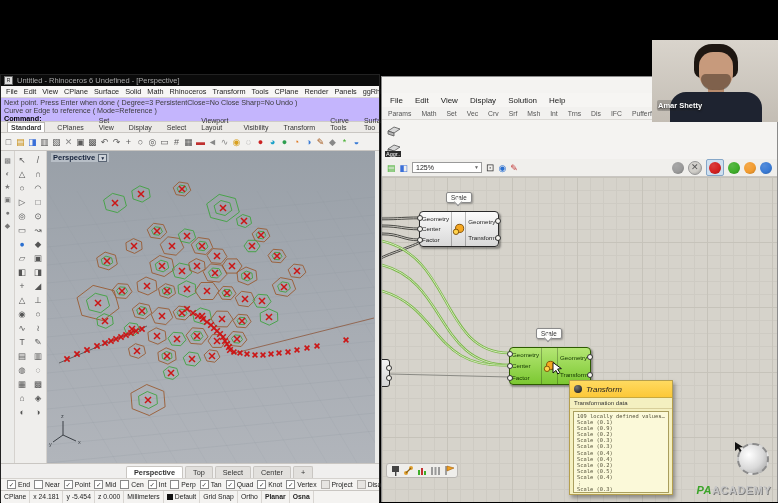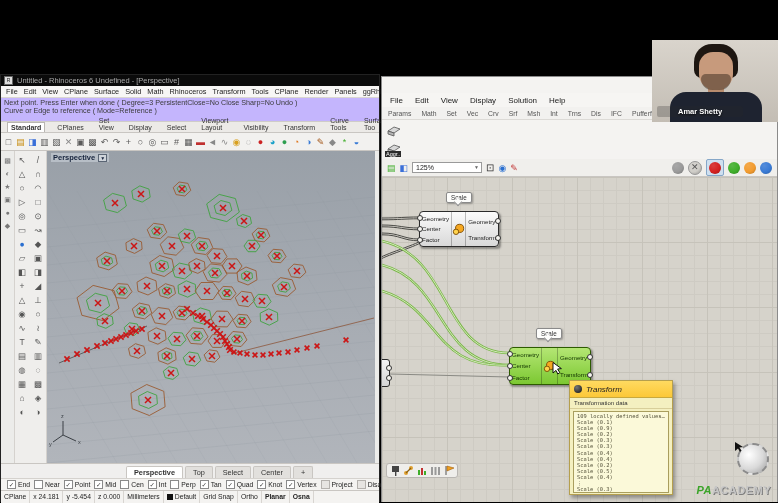--- a/index.html
+++ b/index.html
@@ -106,22 +106,22 @@
   #navcursor{position:absolute;z-index:5;left:352px;top:264px;}
   #ghcursor{position:absolute;z-index:5;left:170px;top:185px;}
   
   #webcam{position:absolute;left:652px;top:40px;width:126px;height:82px;z-index:9;overflow:hidden;
           background:linear-gradient(180deg,#d9d4cc,#c3bdb4);}
   #wc-hair{position:absolute;left:42px;top:4px;width:44px;height:34px;background:#1d1611;border-radius:18px 18px 8px 8px;}
   #wc-face{position:absolute;left:47px;top:12px;width:34px;height:38px;background:#c79a7c;border-radius:14px 14px 16px 16px;}
   #wc-beard{position:absolute;left:49px;top:34px;width:30px;height:16px;background:rgba(40,28,18,.45);border-radius:6px 6px 14px 14px;}
   #wc-shirt{position:absolute;left:18px;top:52px;width:92px;height:30px;background:#1e2330;border-radius:16px 16px 0 0;}
   #wc-neck{position:absolute;left:56px;top:46px;width:16px;height:10px;background:#b88c6e;}
-  #wc-name{position:absolute;left:5px;bottom:5px;font-size:7.5px;font-weight:bold;color:#fff;
-           text-shadow:0 1px 2px rgba(0,0,0,.8);background:rgba(40,40,40,.25);padding:1px 21px;border-radius:2px;}
+  #wc-name{position:absolute;left:5px;bottom:11px;font-size:7.5px;font-weight:bold;color:#fff;
+           text-shadow:0 1px 2px rgba(0,0,0,.8);background:rgba(40,40,40,.25);padding:1px 1px;border-radius:2px;}
 </style>
 </head>
 <body>
 
 <div class="win" id="rhino">
   <div id="r-title">
     <span class="appico">R</span>
     <span>Untitled - Rhinoceros 6 Undefined - [Perspective]</span>
   </div>
   <div id="r-menu">
@@ -137,20 +137,21 @@
       <span>Tools</span>
       <span>CPlane</span>
       <span>Render</span>
       <span>Panels</span>
       <span>ggRhinoIFC</span>
       <span>Help</span>
     </div>
   <div id="r-cmd">
     <div>Next point. Press Enter when done ( Degree=3  PersistentClose=No  Close  Sharp=No  Undo )</div>
     <div>Curve or Edge to reference ( Mode=Reference )</div>
+    <div class="prompt">Command:</div>
   </div>
   <div id="r-tabs">
       <span class="ttab active">Standard</span>
       <span class="ttab">CPlanes</span>
       <span class="ttab">Set View</span>
       <span class="ttab">Display</span>
       <span class="ttab">Select</span>
       <span class="ttab">Viewport Layout</span>
       <span class="ttab">Visibility</span>
       <span class="ttab">Transform</span>

